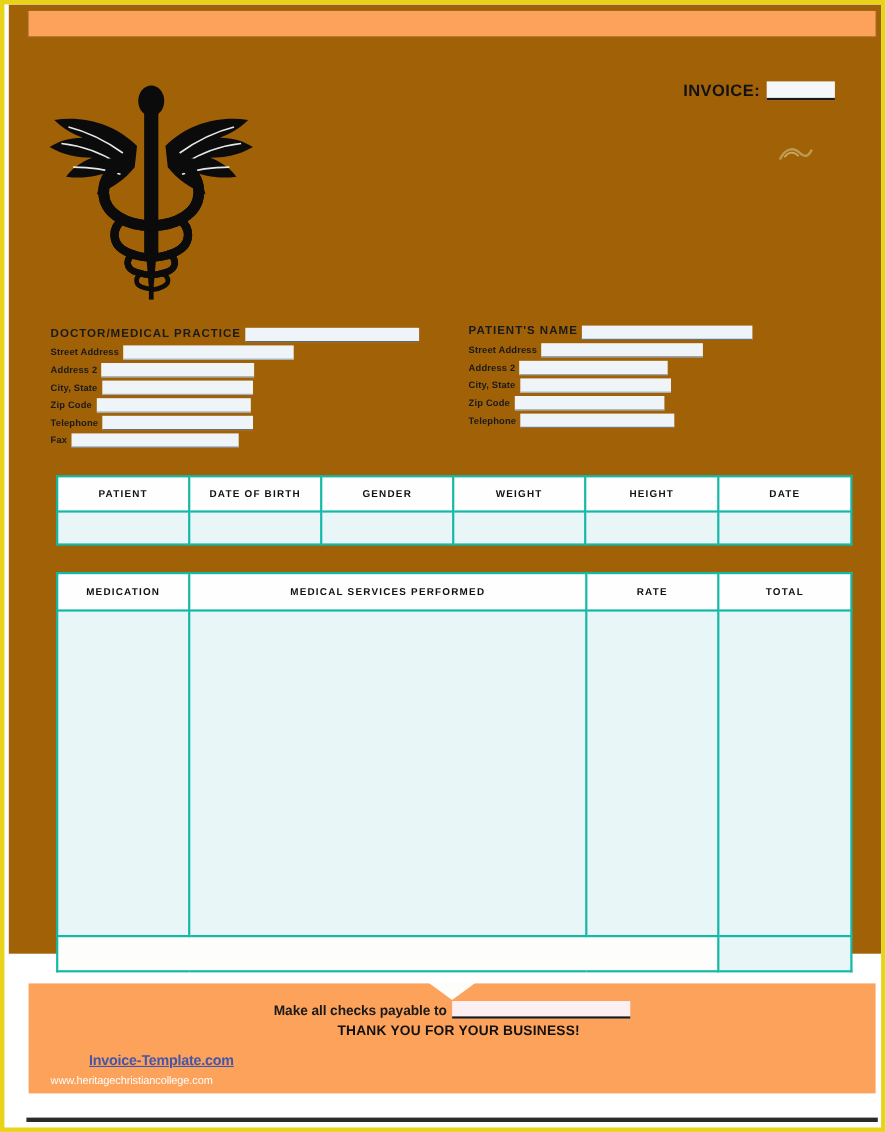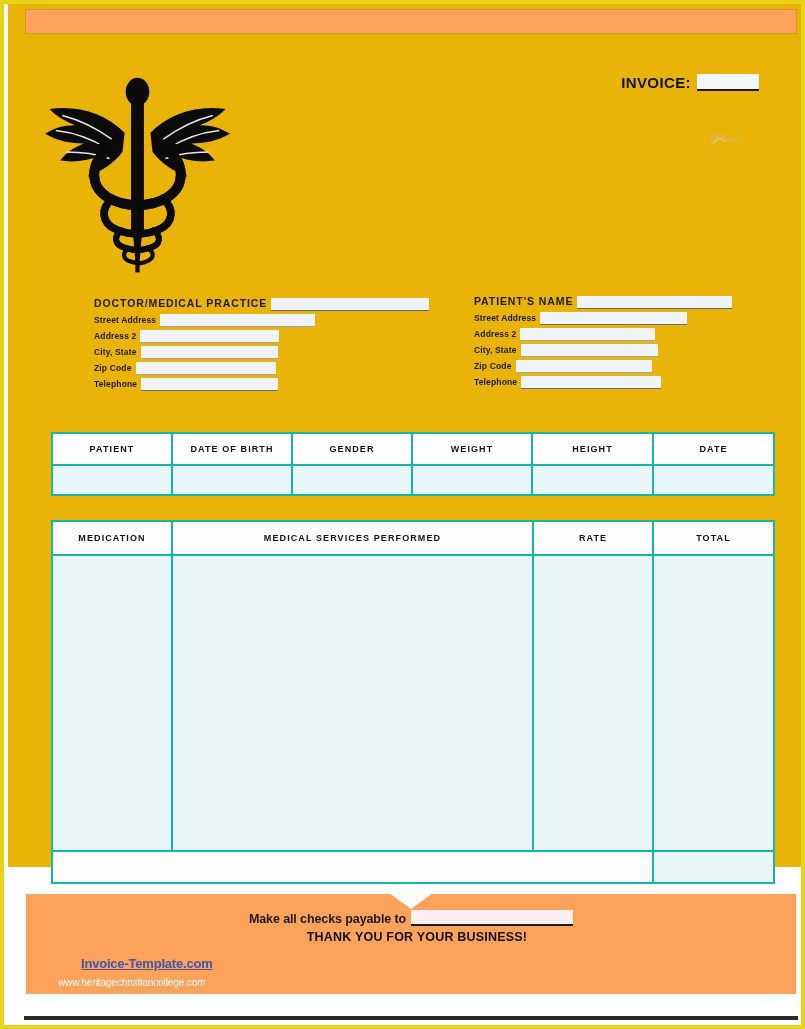--- a/index.html
+++ b/index.html
@@ -21,21 +21,21 @@
     background: #ffffff;
     box-sizing: border-box;
     border: 4px solid #e8d318;
   }
   #sheet {
     position: absolute;
     left: 4px;
     top: 0px;
     width: 793px;
     height: 863px;
-    background: #eab308;
+    background: #a16207;
   }
 
   
   #top-band {
     position: absolute;
     left: 18px;
     top: 6px;
     width: 770px;
     height: 23px;
     background: #fca25a;
@@ -97,21 +97,20 @@
     margin-bottom: 1px;
     white-space: nowrap;
   }
   .addr-row .fl {
     font-size: 8.5px;
     font-weight: bold;
     color: #1a1a1a;
     letter-spacing: 0.15px;
     line-height: 11px;
     padding-bottom: 1px;
-    margin-left: 48px;
   }
   .addr-row.head .fl {
     font-size: 10.5px;
     letter-spacing: 0.9px;
     line-height: 13px;
   }
   .addr-row .rule {
     flex: 0 0 auto;
     margin-left: 4px;
     height: 12px;
@@ -240,21 +239,21 @@
     top: 62px;
     font-size: 13px;
     font-weight: bold;
     color: #4455aa;
     text-decoration: underline;
     letter-spacing: -0.2px;
     margin-left: 40px;
   }
   #wm-sub {
     position: absolute;
-    left: 32px;
+    left: 20px;
     top: 83px;
     font-size: 10px;
     color: #fefefe;
     letter-spacing: -0.1px;
   }
 
   
   #bottom-rule {
     position: absolute;
     left: 16px;
@@ -351,20 +350,24 @@
         <span class="fl">City, State</span>
         <span class="rule" style="width:137px"></span>
       </div>
       <div class="addr-row">
         <span class="fl">Zip Code</span>
         <span class="rule" style="width:140px"></span>
       </div>
       <div class="addr-row">
         <span class="fl">Telephone</span>
         <span class="rule dark" style="width:137px"></span>
+      </div>
+      <div class="addr-row">
+        <span class="fl">Fax</span>
+        <span class="rule dark" style="width:152px"></span>
       </div>
     </div>
 
     <div id="patient-block" class="addr-block">
       <div class="addr-row head">
         <span class="fl">PATIENT'S NAME</span>
         <span class="rule" style="width:155px"></span>
       </div>
       <div class="addr-row">
         <span class="fl">Street Address</span>

